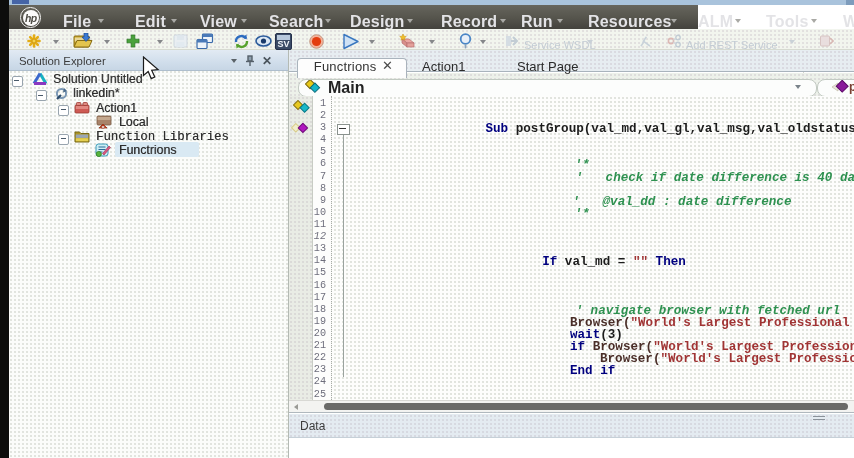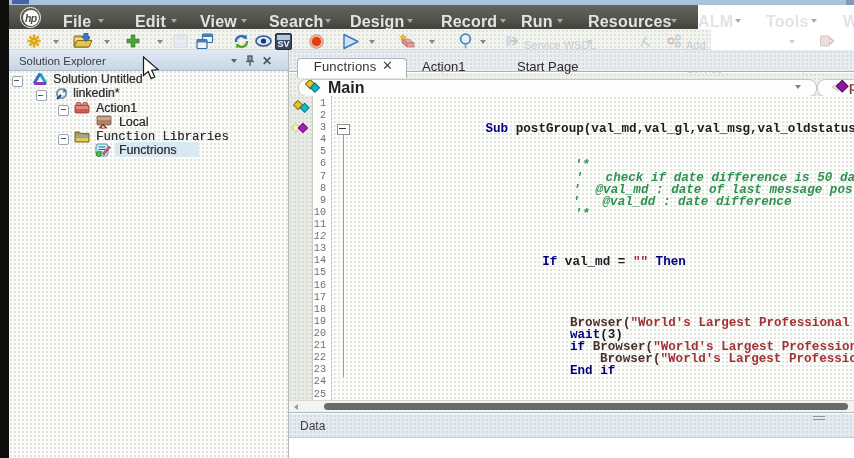--- a/index.html
+++ b/index.html
@@ -54,21 +54,21 @@
       <div class="marr" style="left:662px;"></div>
   <div class="menu-item" style="left:689px;">ALM</div>
       <div class="marr" style="left:726px;"></div>
   <div class="menu-item" style="left:757px;">Tools</div>
       <div class="marr" style="left:802px;"></div>
   <div class="menu-item" style="left:834px;">Wi</div>
 </div>
 
 <div class="abs" style="left:0;top:0;width:9px;height:458px;background:#0d0d0c;"></div>
 
-<div class="abs dotsb" id="toolbar" style="left:9px;top:29px;width:702px;height:19.5px;background-color:#f2f5ee;border-bottom:1px solid #d6dad0;">
+<div class="abs dotsb" id="toolbar" style="left:9px;top:29px;width:845px;height:19.5px;background-color:#f2f5ee;border-bottom:1px solid #d6dad0;">
 
   <svg class="abs" style="left:18px;top:5px;" width="14" height="14" viewBox="0 0 14 14">
         <g stroke="#e3ac15" stroke-width="2.6" stroke-linecap="round">
           <line x1="7" y1="1.5" x2="7" y2="12.5"></line>
           <line x1="1.5" y1="7" x2="12.5" y2="7"></line>
           <line x1="3.2" y1="3.2" x2="10.8" y2="10.8"></line>
           <line x1="10.8" y1="3.2" x2="3.2" y2="10.8"></line>
         </g>
         <circle cx="7" cy="7" r="2" fill="#f6d44a" stroke="#c89010" stroke-width="0.8"></circle>
       </svg>
@@ -306,25 +306,25 @@
 
   <div class="abs" style="left:41.5px;top:41px;width:0;height:303.5px;border-left:1px dotted #a8aca8;"></div>
 
   <div class="abs" style="left:53.5px;top:78px;width:1px;height:244px;background:#9aa29e;"></div>
 
   <div class="abs" style="left:48px;top:68.5px;width:11px;height:9px;background:#fff;border:1px solid #8a928e;"></div>
   <div class="abs" style="left:50px;top:72.5px;width:7px;height:1.4px;background:#333;"></div>
 
   <div class="cl" style="left:196.5px;top:68.0px;"><span class="kw">Sub</span><span class="pl"> postGroup(val_md,val_gl,val_msg,val_oldstatus,val_groupurl)</span></div>
   <div class="cl" style="left:285.5px;top:104.3px;"><span class="cm">'*</span></div>
-  <div class="cl" style="left:286.4px;top:116.5px;"><span class="cm">'   check if date difference is 50 da</span></div>
-  <div class="cl" style="left:283.9px;top:128.6px;"><span class="cm">'  @val_md : date of last message pos</span></div>
+  <div class="cl" style="left:286.4px;top:116.5px;"><span class="cm">'   check if date difference is 40 da</span></div>
   <div class="cl" style="left:283.3px;top:140.7px;"><span class="cm">'   @val_dd : date difference</span></div>
   <div class="cl" style="left:285.5px;top:152.8px;"><span class="cm">'*</span></div>
   <div class="cl" style="left:253.2px;top:201.2px;"><span class="kw">If</span><span class="pl"> val_md = </span><span class="st">""</span><span class="pl"> </span><span class="kw">Then</span></div>
+  <div class="cl" style="left:286.5px;top:249.7px;"><span class="cm">' navigate browser with fetched url</span></div>
   <div class="cl" style="left:281px;top:261.8px;"><span class="pl" style="color:#4a2e28">Browser(</span><span class="st">"World's Largest Professional Networking Site"</span></div>
   <div class="cl" style="left:281px;top:273.9px;"><span class="kw">wait</span><span class="pl">(3)</span></div>
   <div class="cl" style="left:281px;top:286.0px;"><span class="kw">if</span><span class="pl" style="color:#4a2e28"> Browser(</span><span class="st">"World's Largest Professional Networking Site"</span></div>
   <div class="cl" style="left:311px;top:298.1px;"><span class="pl" style="color:#4a2e28">Browser(</span><span class="st">"World's Largest Professional Networking Site"</span></div>
   <div class="cl" style="left:281px;top:310.2px;"><span class="kw">End if</span></div>
 
   <div class="abs" style="left:0;top:344.5px;width:565px;height:12px;background:#f3f3f1;border-top:1px solid #d8d8d4;">
     <div class="abs" style="left:5px;top:3px;width:0;height:0;border-top:3.5px solid transparent;border-bottom:3.5px solid transparent;border-right:4.5px solid #9a9a96;"></div>
     <div class="abs" style="left:35px;top:2px;width:524px;height:7.5px;background:#6a6a68;border-radius:3.5px;"></div>
   </div>

